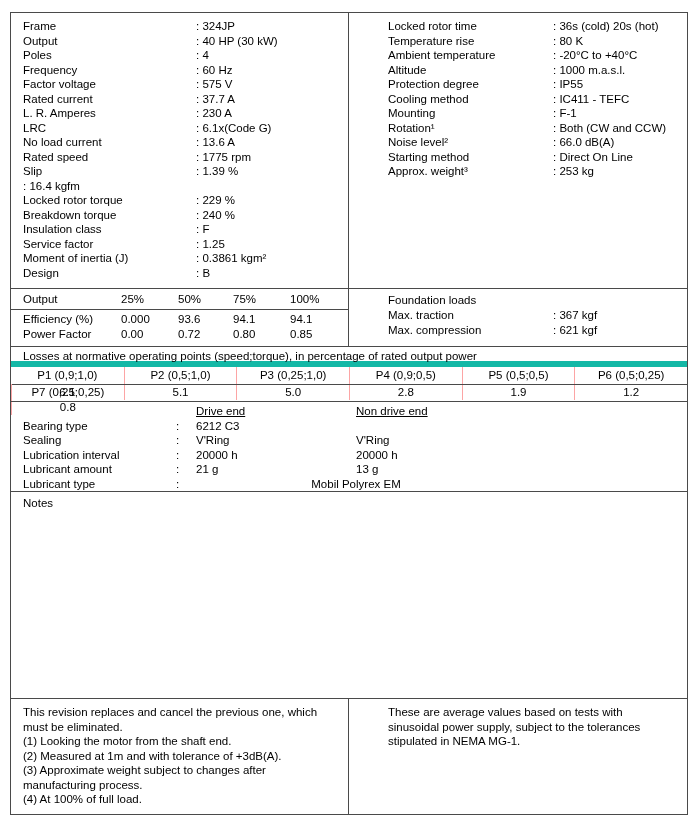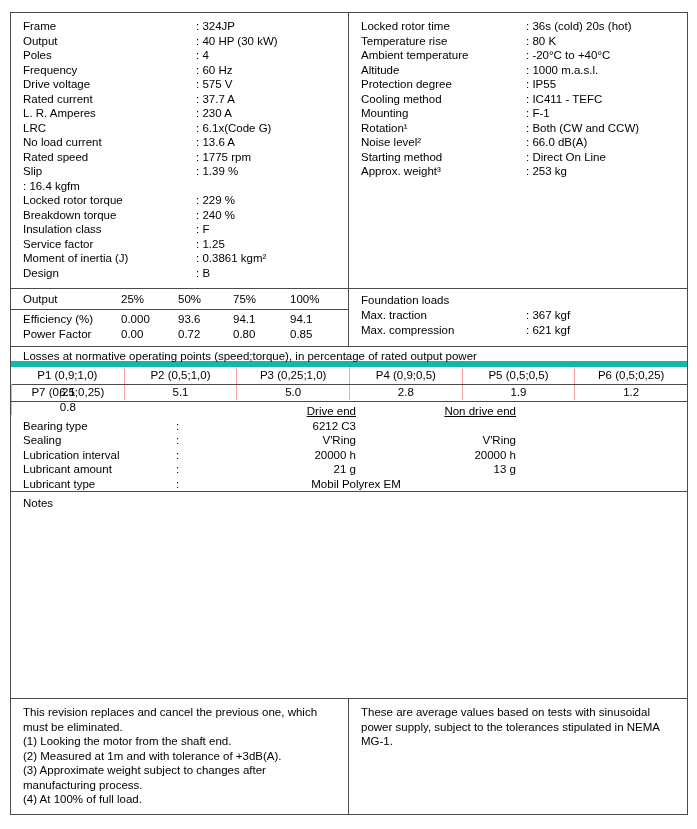--- a/index.html
+++ b/index.html
@@ -8,21 +8,21 @@
     position:relative;width:697px;height:829px;background:#fff;
     font-family:"Liberation Sans","DejaVu Sans",sans-serif;
     font-size:11.5px;color:#000;
   }
   .sheet{
     position:absolute;left:10px;top:12px;width:678px;height:803px;
     border:1px solid #4a4a4a;display:flex;flex-direction:column;
   }
   .sec{width:100%;}
   .sec.bt{border-top:1px solid #4a4a4a;}
-  .cols{display:flex;}
+  .cols{display:flex;gap:27px;}
   .pane-l{width:338px;border-right:1px solid #4a4a4a;flex:none;}
   .pane-r{flex:1;min-width:0;}
   
   .sec-top{height:275px;}
   .speclist{padding:6px 12px 0 12px;}
   .srow{display:flex;line-height:14.5px;}
   .srow .lbl{flex:none;}
   .pane-l .srow .lbl{width:173px;}
   .pane-r .srow .lbl{width:165px;}
   .srow .val{flex:1;min-width:0;}
@@ -44,21 +44,21 @@
   .lgrid-head .lc{line-height:17px;}
   .lgrid-vals .lc{line-height:15px;}
   .lc{text-align:center;border-left:1px solid #fca5a5;}
   .lc:first-child{border-left:none;}
   
   .sec-bear{height:90px;padding-top:2px;}
   .bgrid{display:grid;grid-template-columns:165px 20px 160px 160px 1fr;}
   .bgrid > span{line-height:14.5px;}
   .bl{padding-left:12px;}
   .bc{text-align:left;}
-  .bv{text-align:right;}
+  .bv{text-align:left;}
   .bspan{grid-column:3 / span 2;text-align:center;}
   .bhead{text-decoration:underline;}
   
   .sec-notes{flex:none;height:207px;padding:5px 12px 0 12px;}
   
   .sec-foot{flex:1;}
   .sec-foot .pane-l,.sec-foot .pane-r{padding:6px 12px 0 12px;}
   .fline{line-height:14.5px;}
 </style>
 </head>
@@ -79,21 +79,21 @@
           </div>
         <div class="srow">
             <span class="lbl">Poles</span>
             <span class="val">: 4</span>
           </div>
         <div class="srow">
             <span class="lbl">Frequency</span>
             <span class="val">: 60 Hz</span>
           </div>
         <div class="srow">
-            <span class="lbl">Drive voltage</span>
+            <span class="lbl">Factor voltage</span>
             <span class="val">: 575 V</span>
           </div>
         <div class="srow">
             <span class="lbl">Rated current</span>
             <span class="val">: 37.7 A</span>
           </div>
         <div class="srow">
             <span class="lbl">L. R. Amperes</span>
             <span class="val">: 230 A</span>
           </div>

